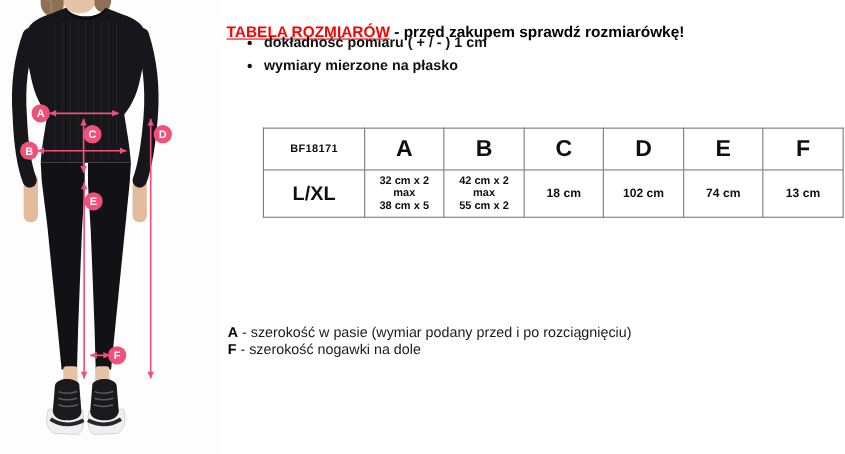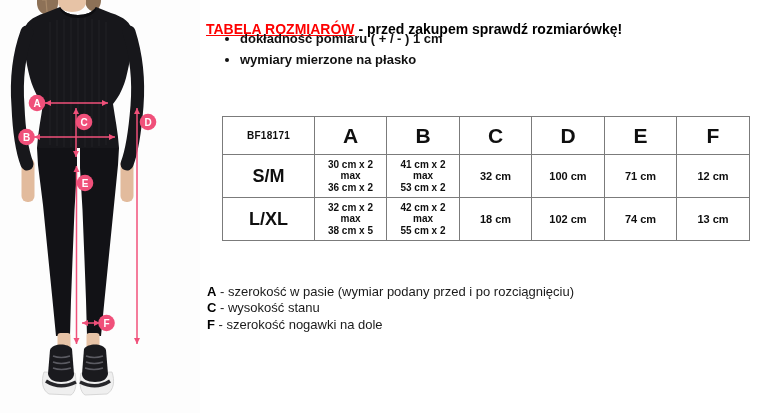--- a/index.html
+++ b/index.html
@@ -10,35 +10,35 @@
   
   .figure-area{position:absolute;left:0;top:0;width:200px;height:413px;background:#fdfdfd;}
   
   .title-line{position:absolute;left:206px;top:7px;font-size:14px;font-weight:bold;color:#000;white-space:nowrap;}
   .title-red{color:#fe0000;text-decoration:underline;}
   
   .notes{position:absolute;left:224px;top:30px;margin:0;padding:0 0 0 16px;font-size:13px;font-weight:bold;color:#111;}
   .notes li{margin:0 6px 4px 0;line-height:17px;}
   
   table.size-table{
-    position:absolute;left:222px;top:116px;border-collapse:collapse;table-layout:fixed;
+    position:absolute;left:239px;top:116px;border-collapse:collapse;table-layout:fixed;
   }
   table.size-table td{
     border:1px solid #7b7b7b;text-align:center;vertical-align:middle;padding:0;
     font-weight:bold;color:#0f0f0f;
   }
   tr.head-row{height:38px;}
   tr.data-row{height:43px;}
   td.code-cell{font-size:10px;letter-spacing:.3px;}
   td.col-head{font-size:21px;color:#fe0000;}
   td.size-cell{font-size:18px;color:#0000fe;}
   td.cell{font-size:11px;}
   td.cell .ln{font-size:10px;line-height:11.5px;}
   
-  .legend{position:absolute;left:207px;top:284px;font-size:13px;color:#1a1a1a;}
+  .legend{position:absolute;left:207px;top:294px;font-size:13px;color:#1a1a1a;}
   .legend-line{line-height:16.4px;white-space:nowrap;}
   .legend-line b{color:#000;}
 </style>
 </head>
 <body>
 
 <div class="canvas">
 
   <div class="figure-area">
     <svg width="200" height="413" viewBox="0 0 200 413">
@@ -165,37 +165,20 @@
       <tr class="head-row">
         <td class="code-cell">BF18171</td>
         <td class="col-head">A</td>
         <td class="col-head">B</td>
         <td class="col-head">C</td>
         <td class="col-head">D</td>
         <td class="col-head">E</td>
         <td class="col-head">F</td>
       </tr>
       <tr class="data-row">
-        <td class="size-cell">S/M</td>
-        <td class="cell">
-          <div class="ln">30 cm x 2</div>
-          <div class="ln">max</div>
-          <div class="ln">36 cm x 2</div>
-        </td>
-        <td class="cell">
-          <div class="ln">41 cm x 2</div>
-          <div class="ln">max</div>
-          <div class="ln">53 cm x 2</div>
-        </td>
-        <td class="cell">32 cm</td>
-        <td class="cell">100 cm</td>
-        <td class="cell">71 cm</td>
-        <td class="cell">12 cm</td>
-      </tr>
-      <tr class="data-row">
         <td class="size-cell">L/XL</td>
         <td class="cell">
           <div class="ln">32 cm x 2</div>
           <div class="ln">max</div>
           <div class="ln">38 cm x 5</div>
         </td>
         <td class="cell">
           <div class="ln">42 cm x 2</div>
           <div class="ln">max</div>
           <div class="ln">55 cm x 2</div>
@@ -203,17 +186,16 @@
         <td class="cell">18 cm</td>
         <td class="cell">102 cm</td>
         <td class="cell">74 cm</td>
         <td class="cell">13 cm</td>
       </tr>
     </tbody>
   </table>
 
   <div class="legend">
     <div class="legend-line"><b>A</b><span> - </span><span>szerokość w pasie (wymiar podany przed i po rozciągnięciu)</span></div>
-    <div class="legend-line"><b>C</b><span> - </span><span>wysokość stanu</span></div>
     <div class="legend-line"><b>F</b><span> - </span><span>szerokość nogawki na dole</span></div>
   </div>
 
 </div>
 
 </body></html>

